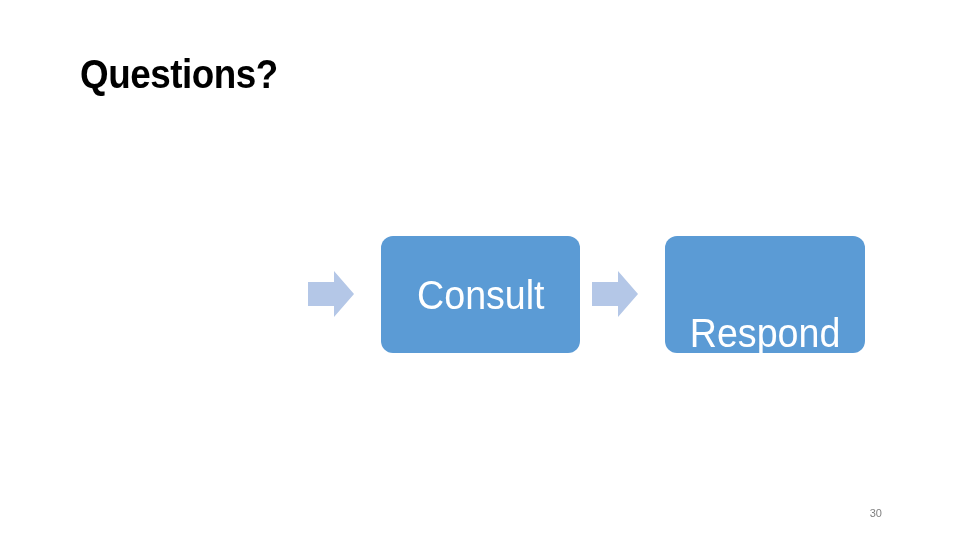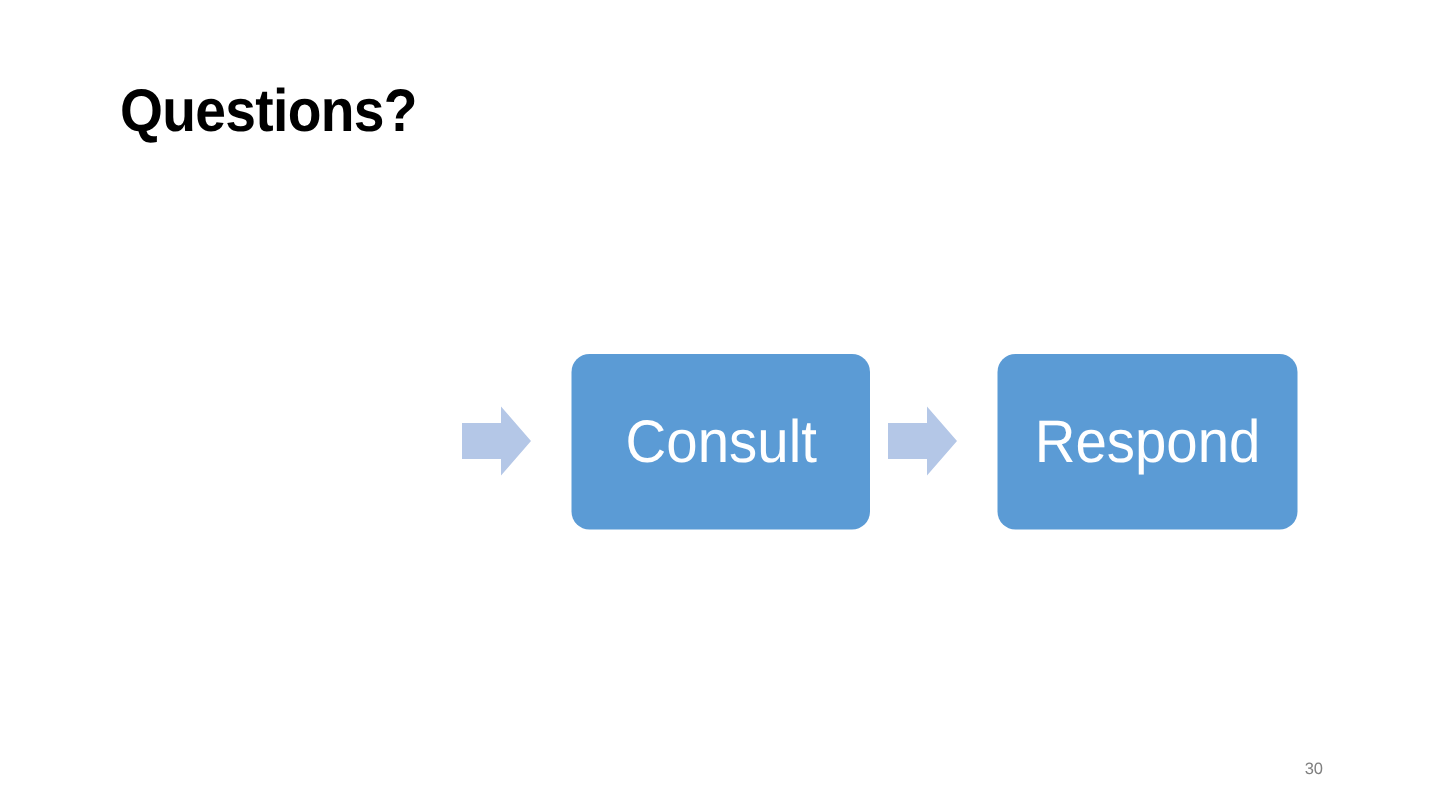--- a/index.html
+++ b/index.html
@@ -140,21 +140,21 @@
     <div class="process-box" id="box-consult" style="background: rgb(91, 155, 213); color: rgb(255, 255, 255);">
       <span class="box-label">Consult</span>
     </div>
 
     <div class="process-arrow" id="arrow-2">
       <svg viewBox="0 0 46 50" xmlns="http://www.w3.org/2000/svg" aria-hidden="true">
         <polygon points="0,13 26,13 26,2 46,25 26,48 26,37 0,37" fill="#B4C7E7"></polygon>
       </svg>
     </div>
 
-    <div class="process-box" id="box-respond" style="background: rgb(91, 155, 213); color: rgb(255, 255, 255);">
+    <div class="process-box" id="box-respond" style="background: rgb(91, 155, 213); color: rgb(255, 255, 255); align-items: flex-end;">
       <span class="box-label">Respond</span>
     </div>
 
   </div>
 
   <div id="page-number">30</div>
 
 </div>
 
 </body></html>

